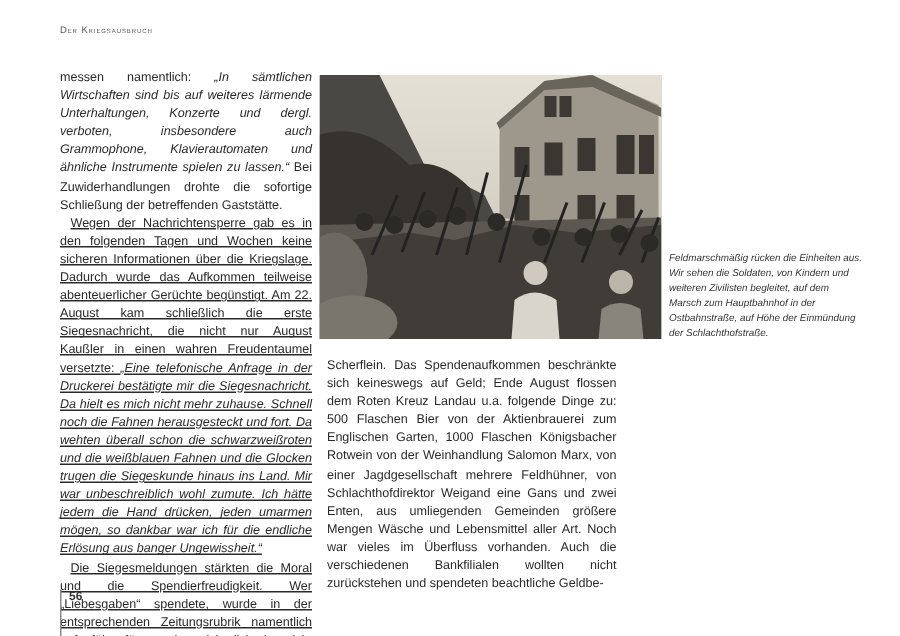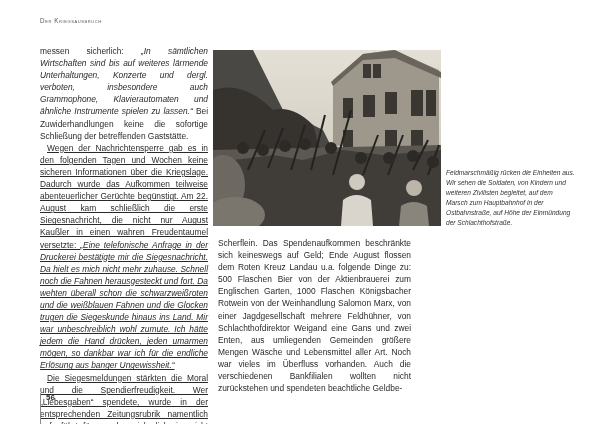--- a/index.html
+++ b/index.html
@@ -37,21 +37,21 @@
     position: absolute; left: 46px; top: 393px; font-size: 8px; font-weight: bold; color: #333;
   }
 </style>
 </head>
 <body>
 
 <div class="running-head">Der Kriegsausbruch</div>
 
 <div class="col col-left">
   <p>
-    <span>messen sicherlich: </span><span class="quote">„In sämtlichen Wirtschaften sind bis auf weiteres lärmende Unterhaltungen, Konzerte und dergl. verboten, insbesondere auch Grammophone, Klavierautomaten und ähnliche Instrumente spielen zu lassen.“</span><span> Bei Zuwiderhandlungen keine die sofortige Schließung der betreffenden Gaststätte.</span>
+    <span>messen namentlich: </span><span class="quote">„In sämtlichen Wirtschaften sind bis auf weiteres lärmende Unterhaltungen, Konzerte und dergl. verboten, insbesondere auch Grammophone, Klavierautomaten und ähnliche Instrumente spielen zu lassen.“</span><span> Bei Zuwiderhandlungen drohte die sofortige Schließung der betreffenden Gaststätte.</span>
   </p>
   <p class="indent">
     <span>Wegen der Nachrichtensperre gab es in den folgenden Tagen und Wochen keine sicheren Informationen über die Kriegslage. Dadurch wurde das Aufkommen teilweise abenteuerlicher Gerüchte begünstigt. Am 22. August kam schließlich die erste Siegesnachricht, die nicht nur August Kaußler in einen wahren Freudentaumel versetzte: </span><span class="quote">„Eine telefonische Anfrage in der Druckerei bestätigte mir die Siegesnachricht. Da hielt es mich nicht mehr zuhause. Schnell noch die Fahnen herausgesteckt und fort. Da wehten überall schon die schwarzweißroten und die weißblauen Fahnen und die Glocken trugen die Siegeskunde hinaus ins Land. Mir war unbeschreiblich wohl zumute. Ich hätte jedem die Hand drücken, jeden umarmen mögen, so dankbar war ich für die endliche Erlösung aus banger Ungewissheit.“</span>
   </p>
   <p class="indent">Die Siegesmeldungen stärkten die Moral und die Spendierfreudigkeit. Wer „Liebesgaben“ spendete, wurde in der entsprechenden Zeitungsrubrik namentlich aufgeführt, für manchen sicherlich eine nicht unwichtige zusätzliche Motivation. Viele Geschäftsleute erwiesen sich als überaus großzügig, aber auch einfache Soldaten gaben ihr</p>
 </div>
 
 <div class="photo">
   <svg width="228" height="176" viewBox="0 0 228 176" xmlns="http://www.w3.org/2000/svg">
     <defs>

